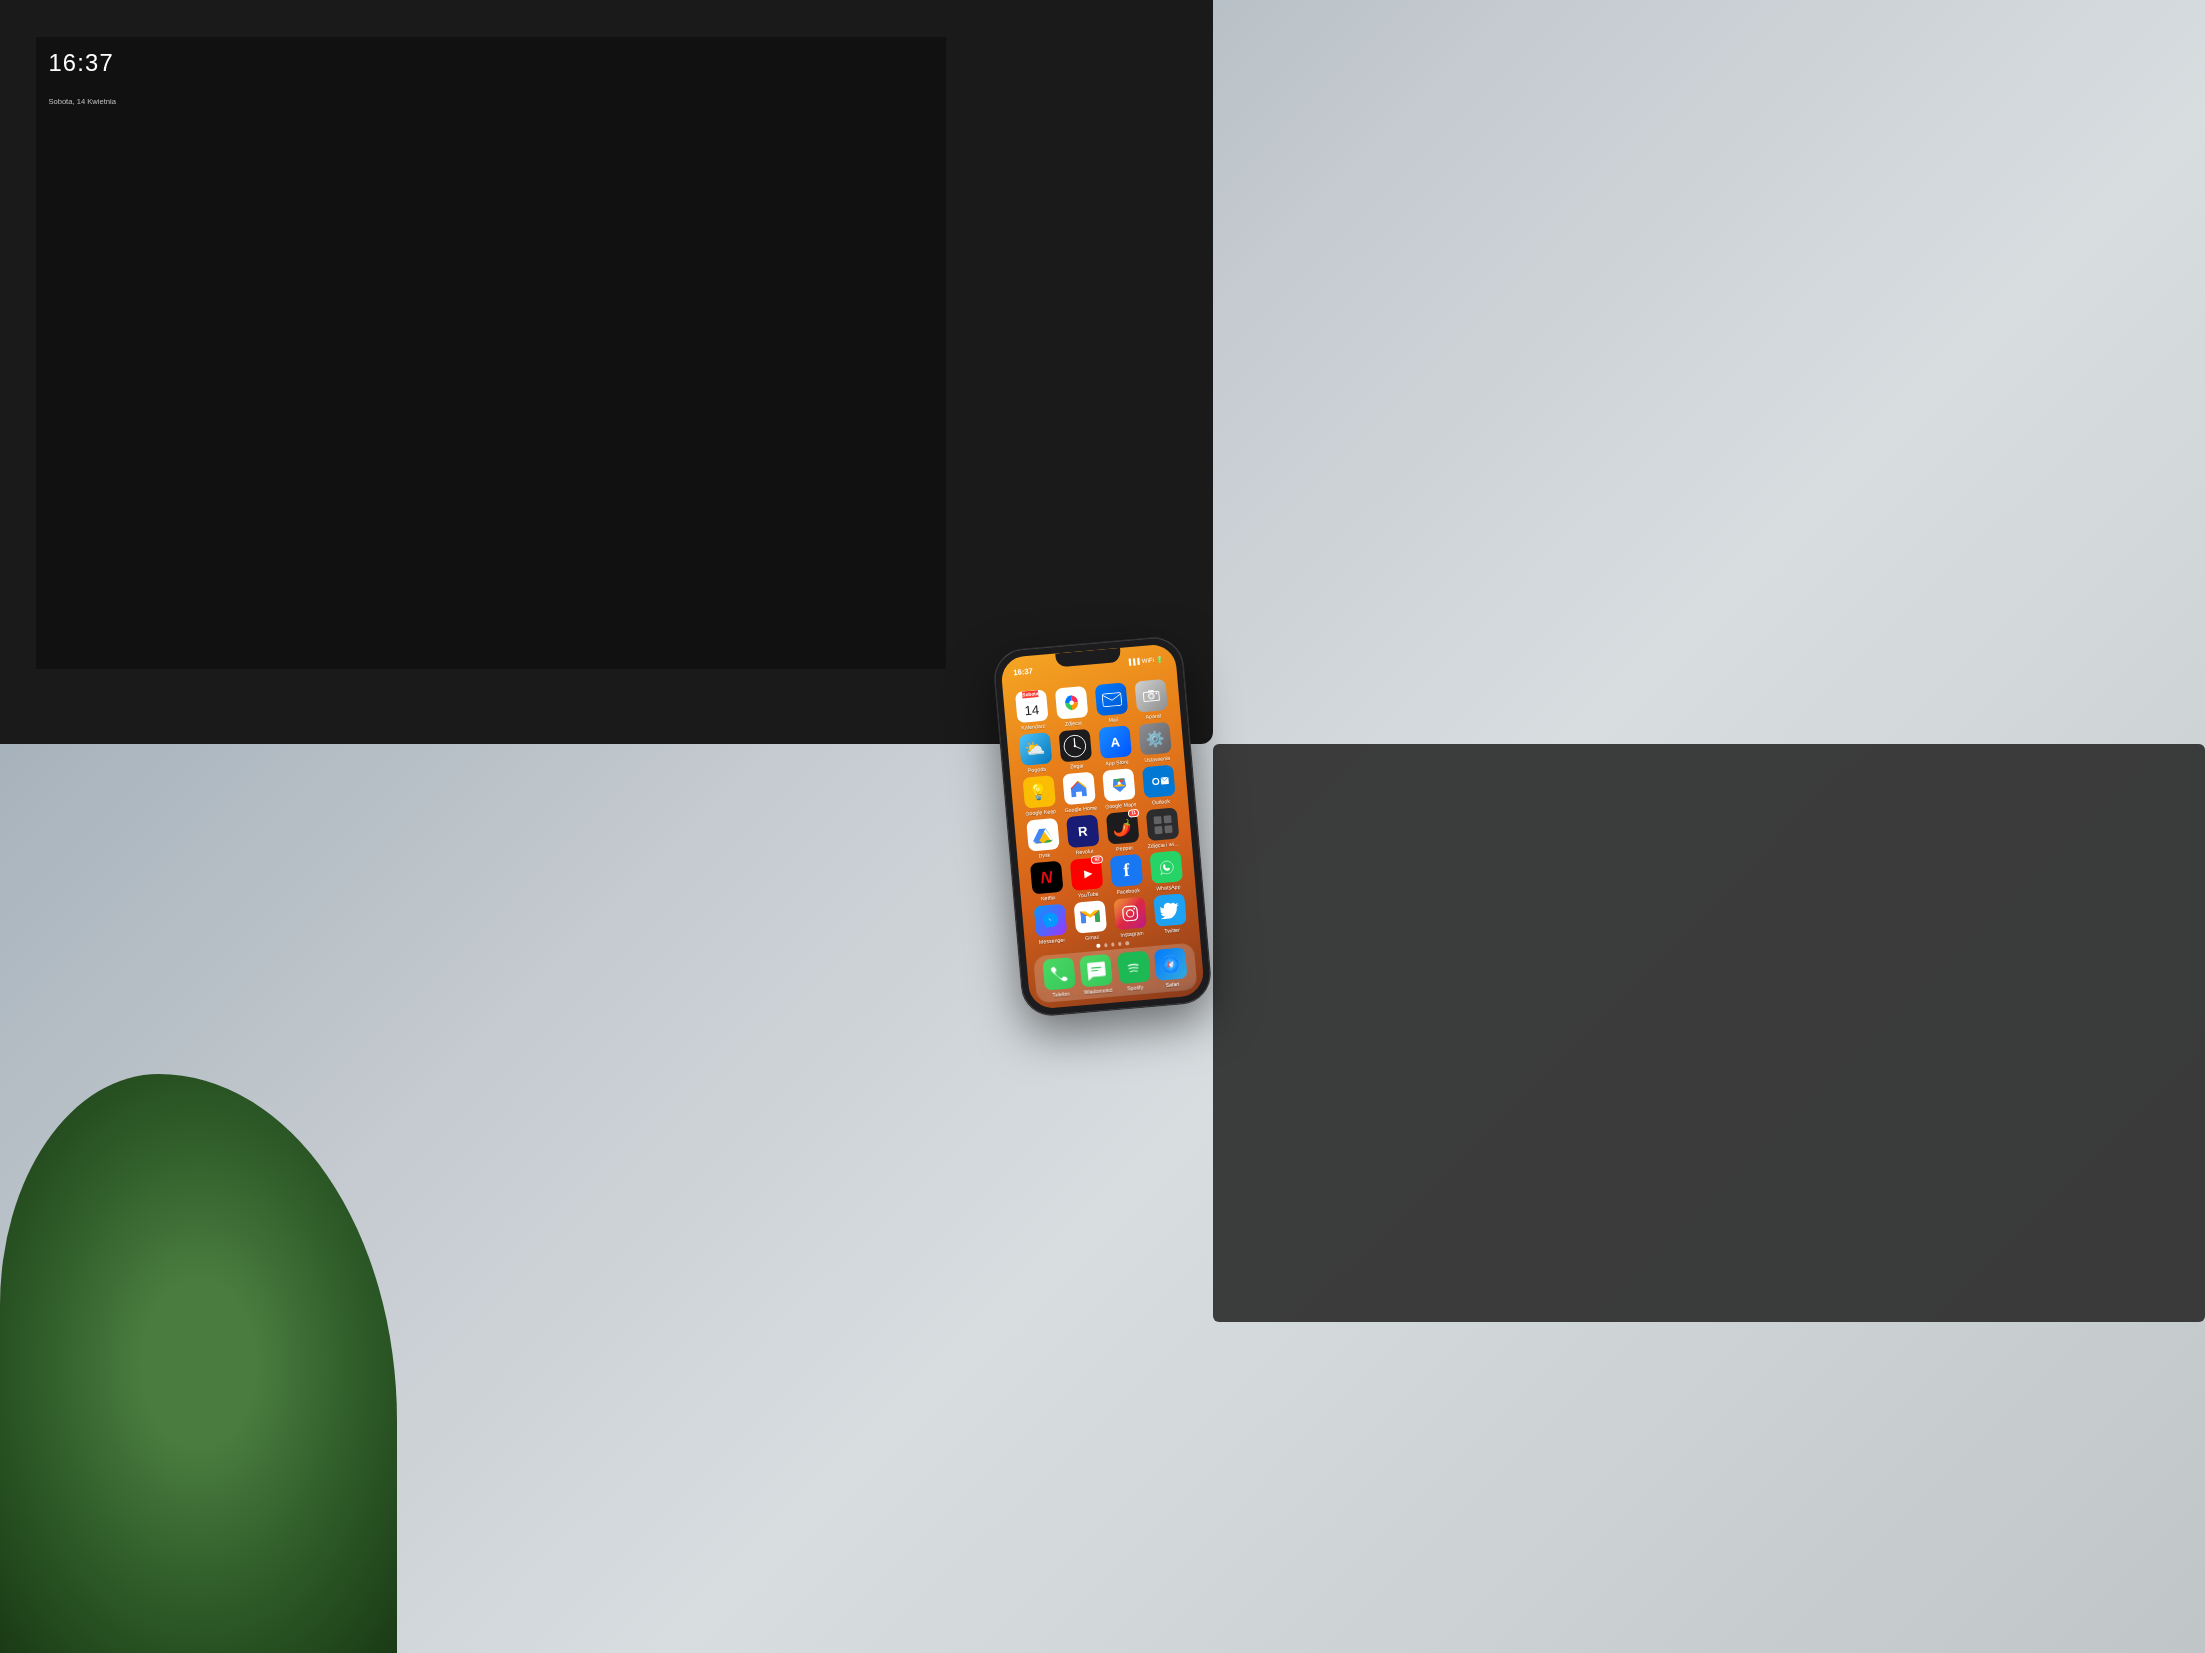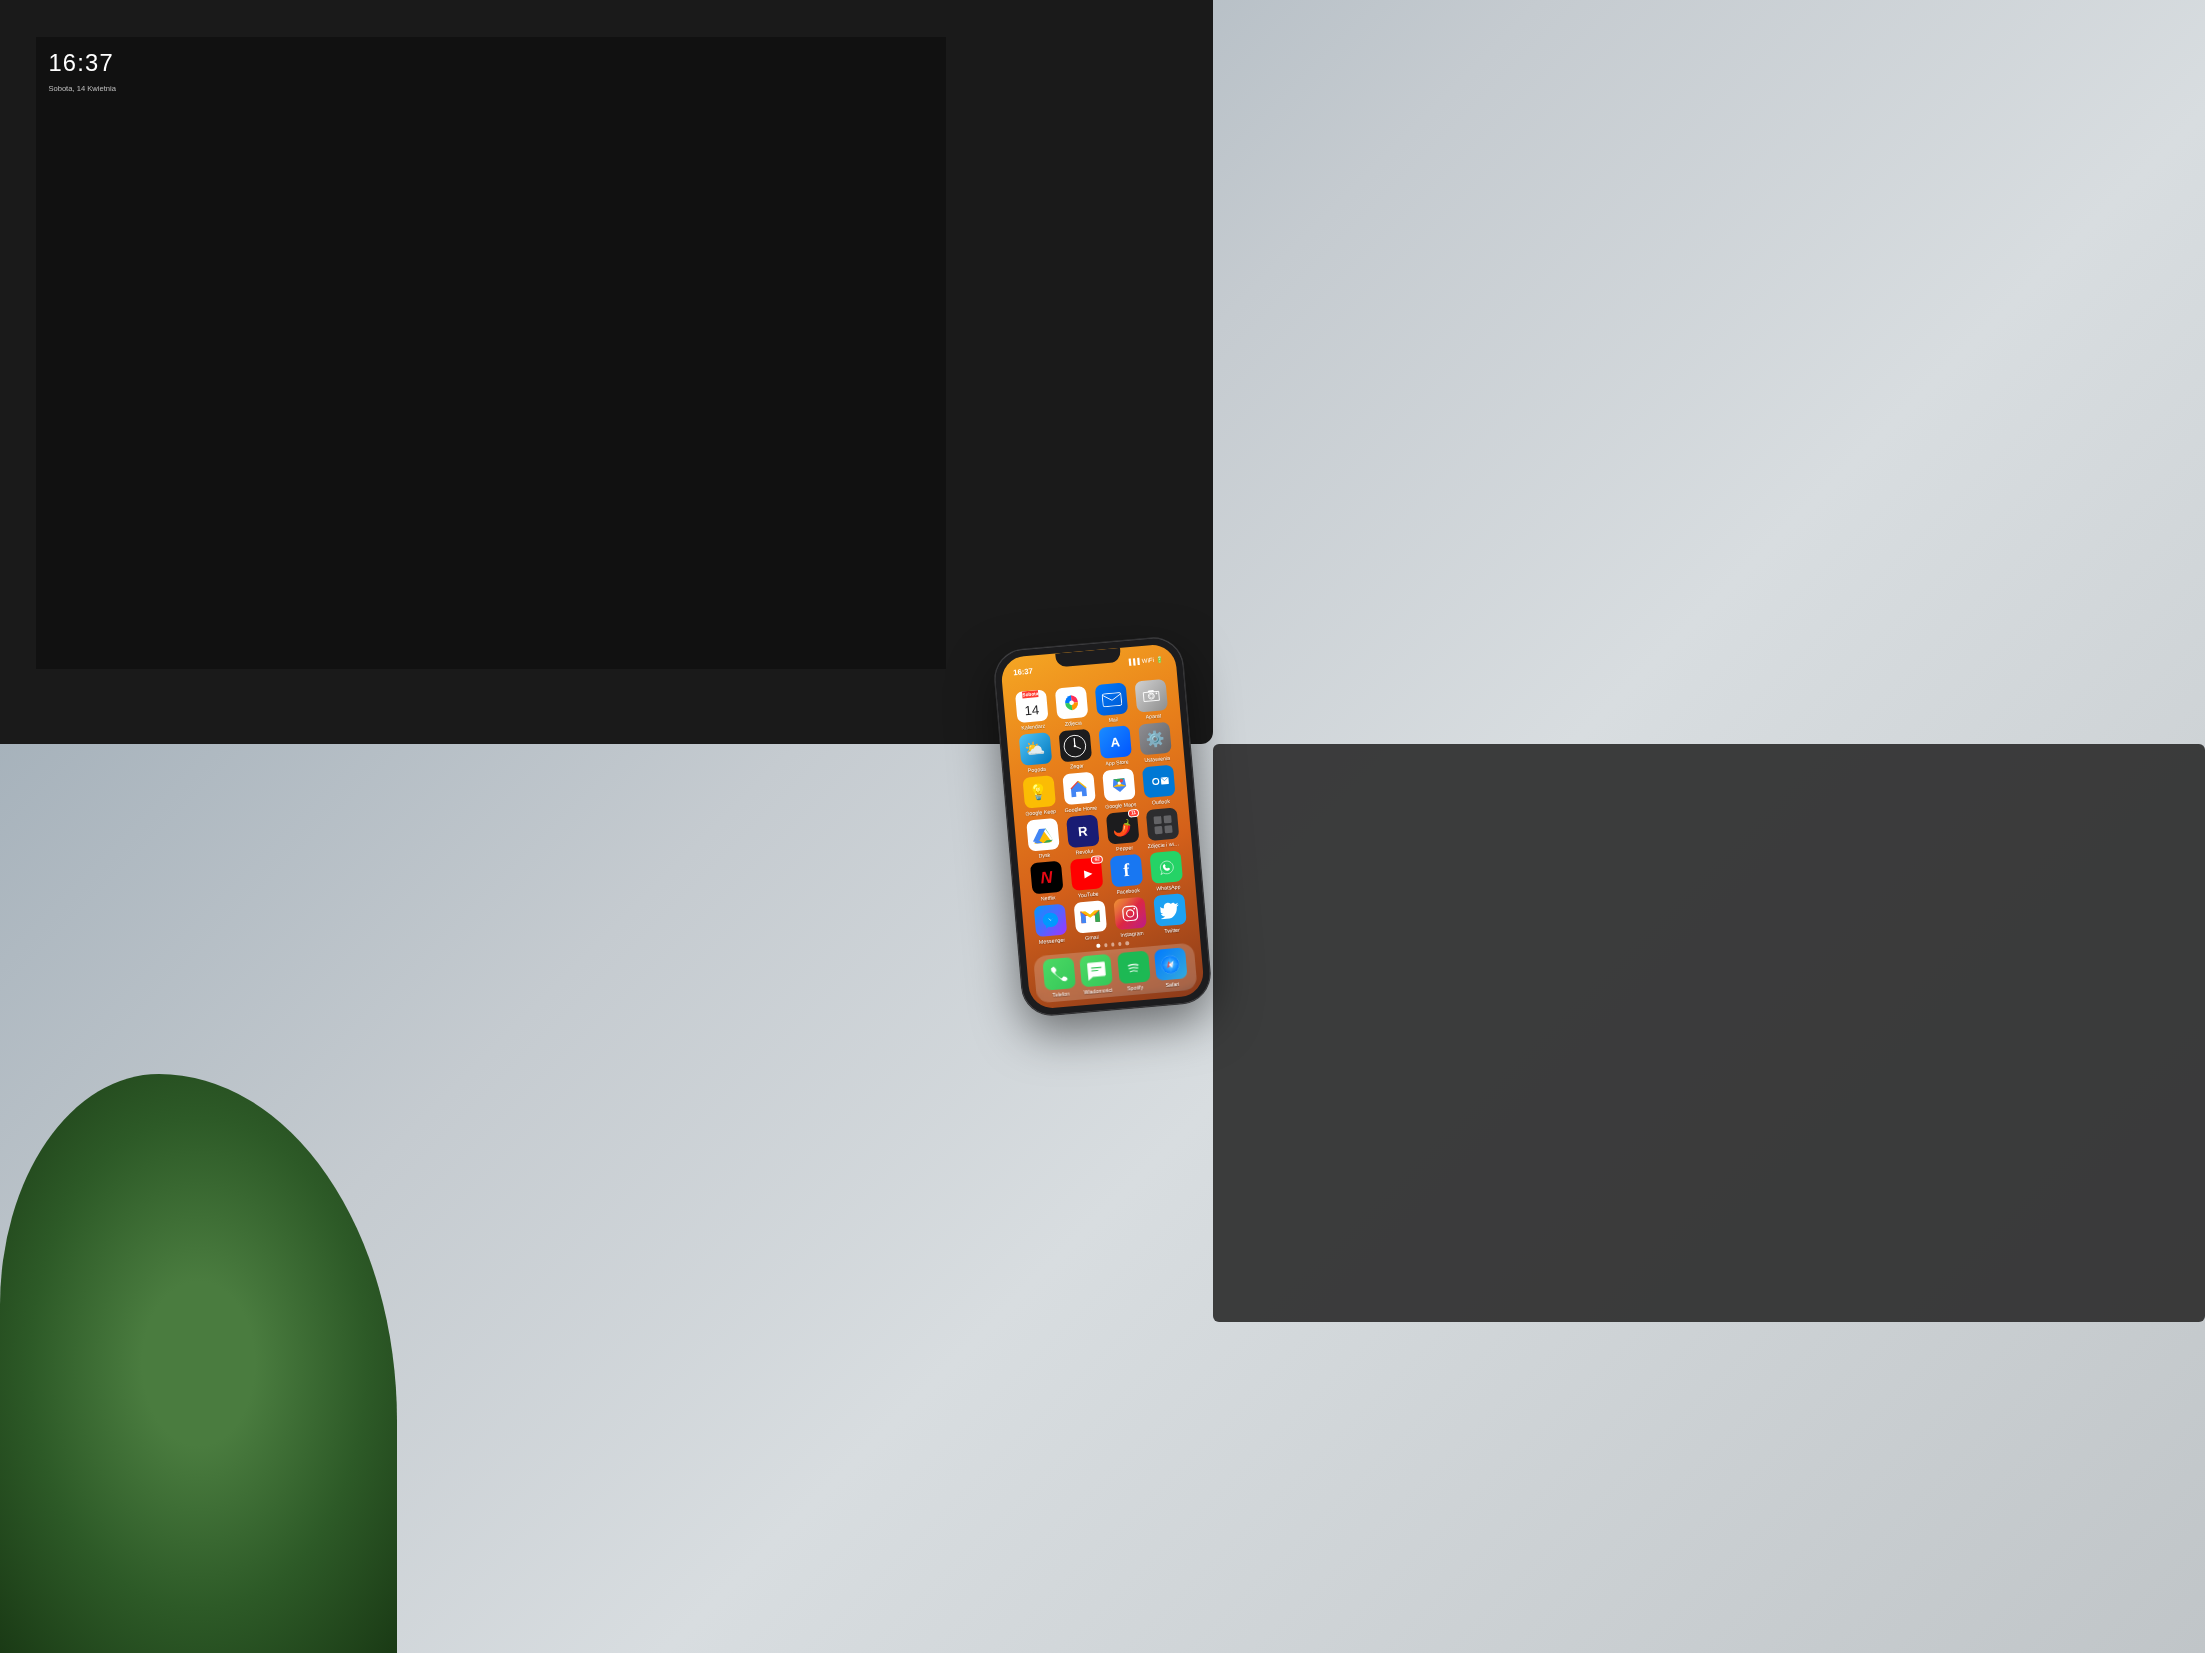--- a/index.html
+++ b/index.html
@@ -48,21 +48,21 @@
     }
     .monitor-time {
       color: white;
       font-size: 2.5em;
       font-weight: 200;
       letter-spacing: 1.2px;
     }
     .monitor-date {
       color: rgba(255,255,255,0.7);
       font-size: 0.8em;
-      margin-top: 7px;
+      margin-top: 20px;
     }
 
     .keyboard {
       position: absolute;
       right: 0;
       bottom: 20%;
       width: 45%;
       height: 35%;
       background: #2a2a2a;
       border-radius: 6px;

